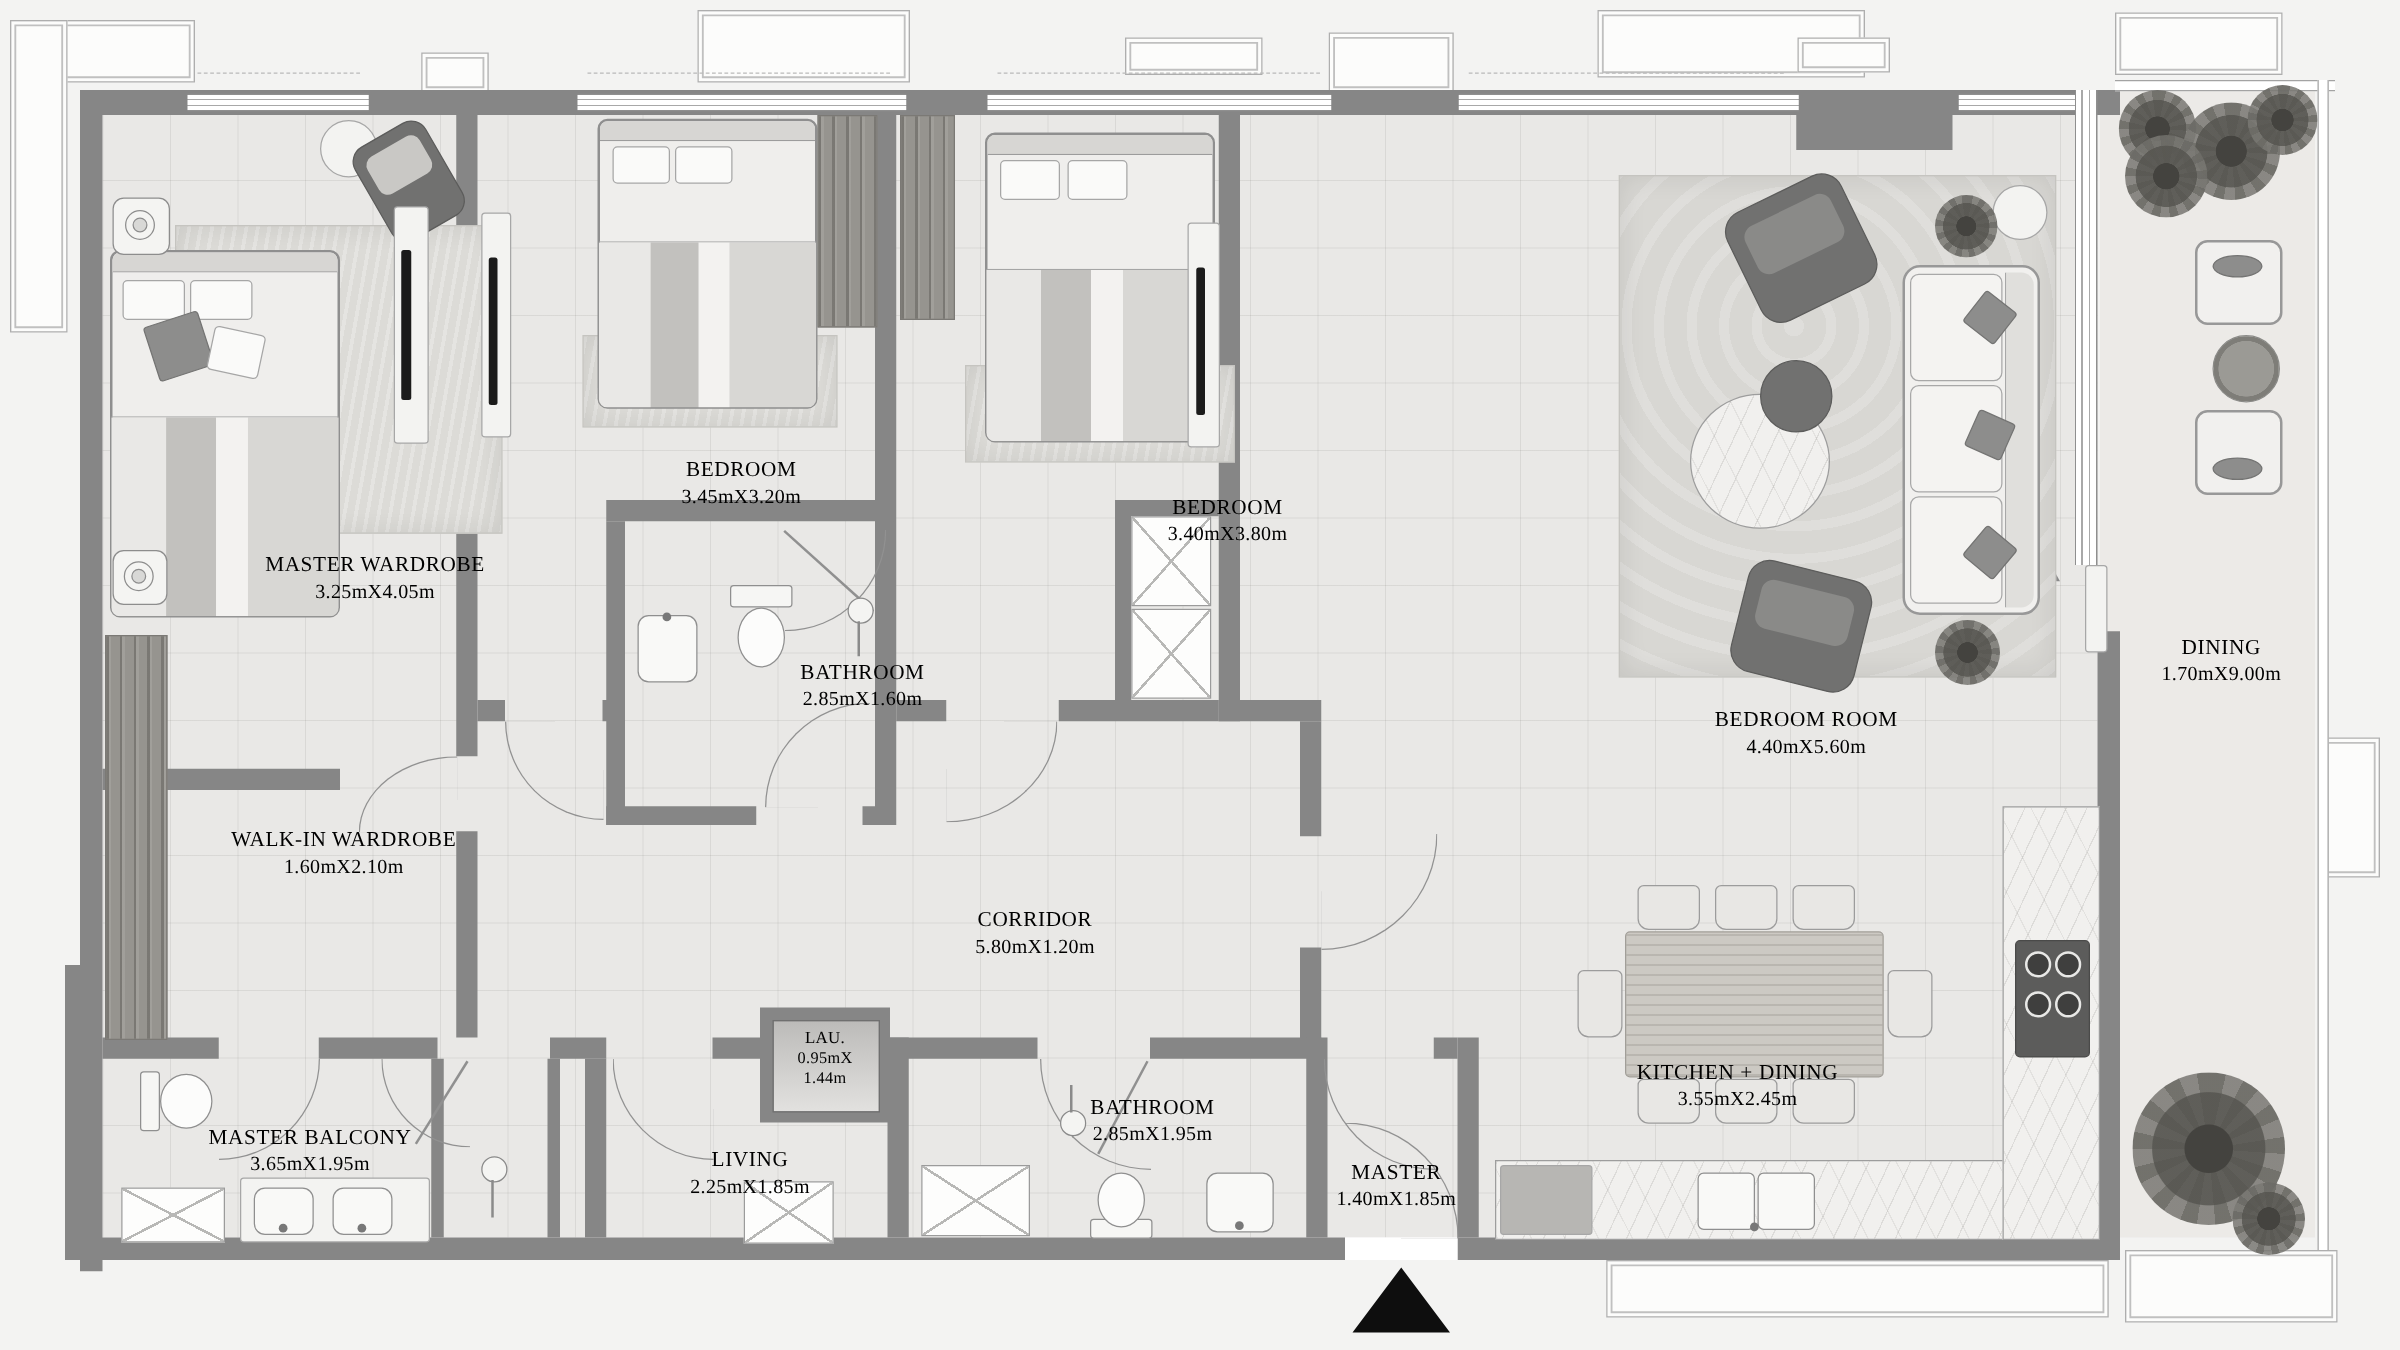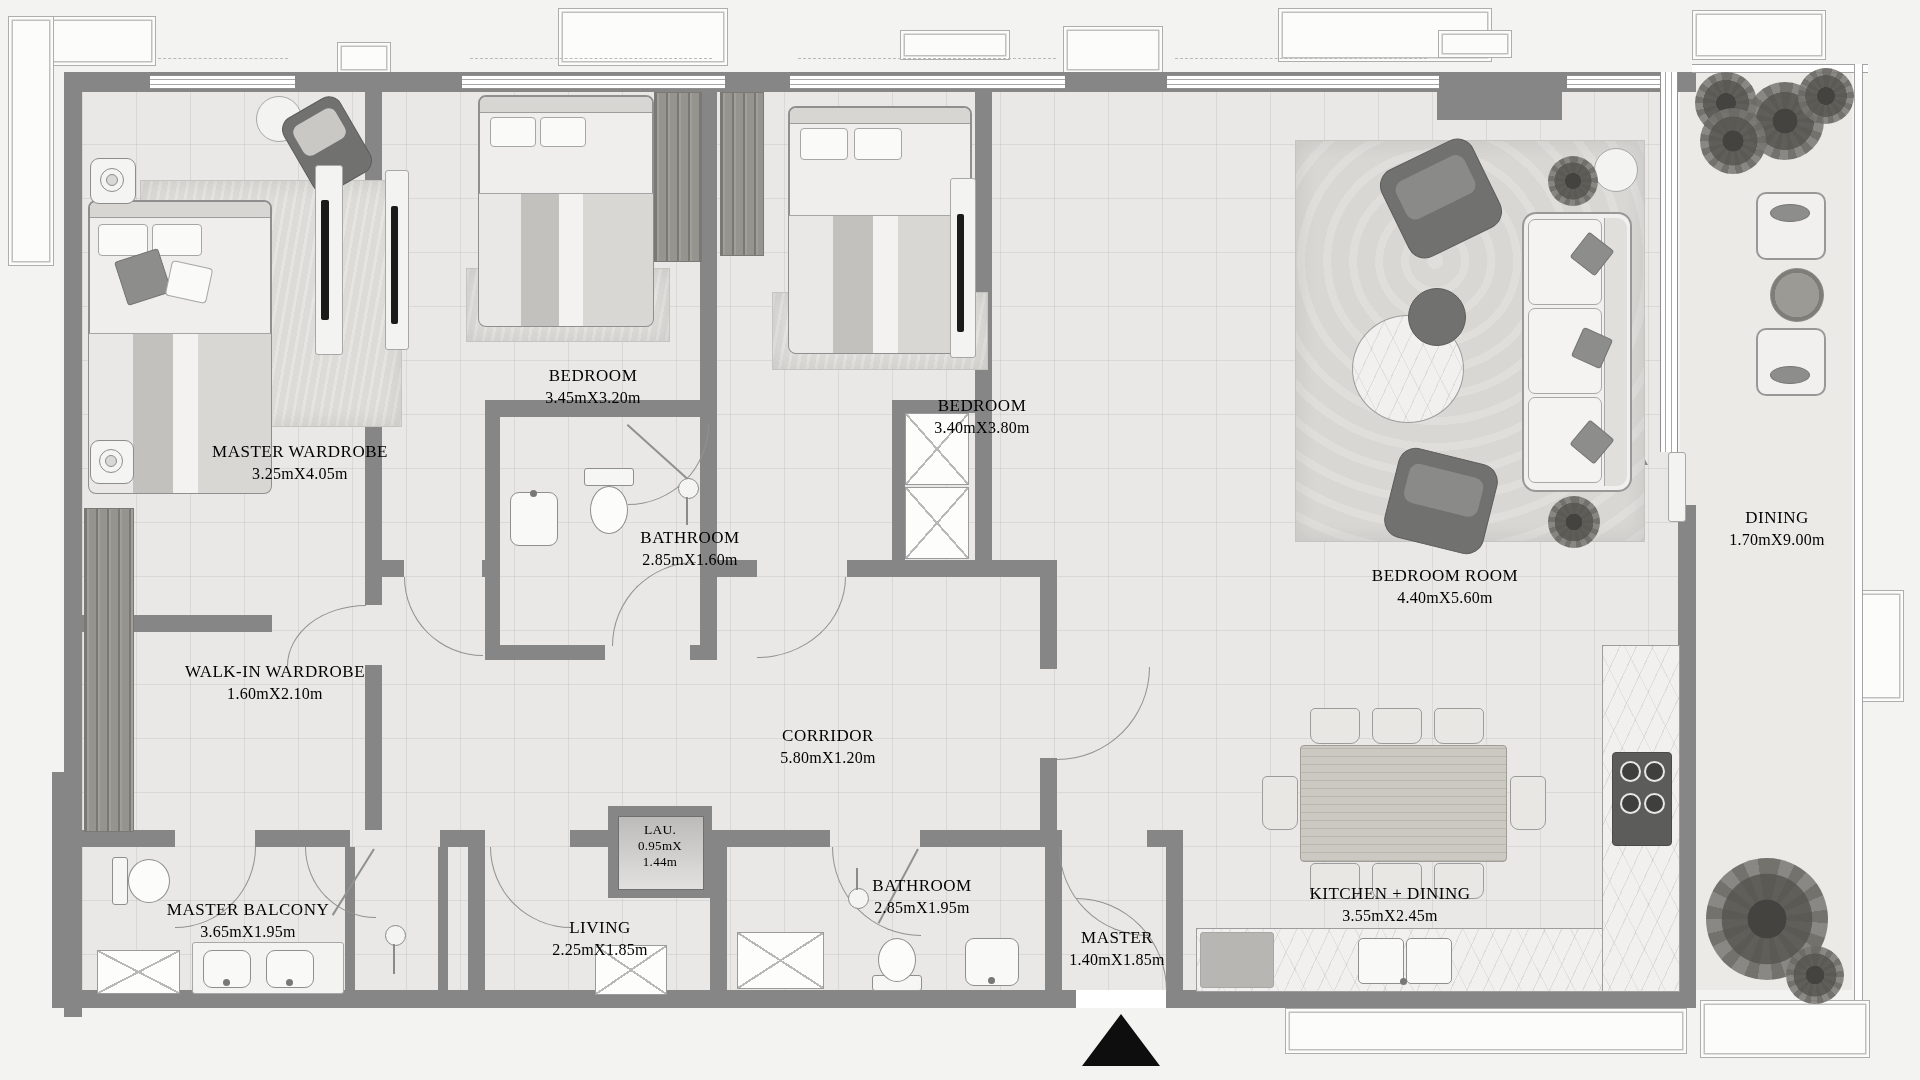--- a/index.html
+++ b/index.html
@@ -362,18 +362,18 @@
       <div class="ldim">2.25mX1.85m</div>
   </div>
   <div class="lbl" style="left:922px;top:876px;">
     <div class="lname">BATHROOM</div>
       <div class="ldim">2.85mX1.95m</div>
   </div>
   <div class="lbl" style="left:1117px;top:928px;">
     <div class="lname">MASTER</div>
       <div class="ldim">1.40mX1.85m</div>
   </div>
-  <div class="lbl" style="left:1390px;top:884px;">
+  <div class="lbl" style="left:1390px;top:848px;">
     <div class="lname">KITCHEN + DINING</div>
       <div class="ldim">3.55mX2.45m</div>
   </div>
 
 </div>
 
 </body></html>

